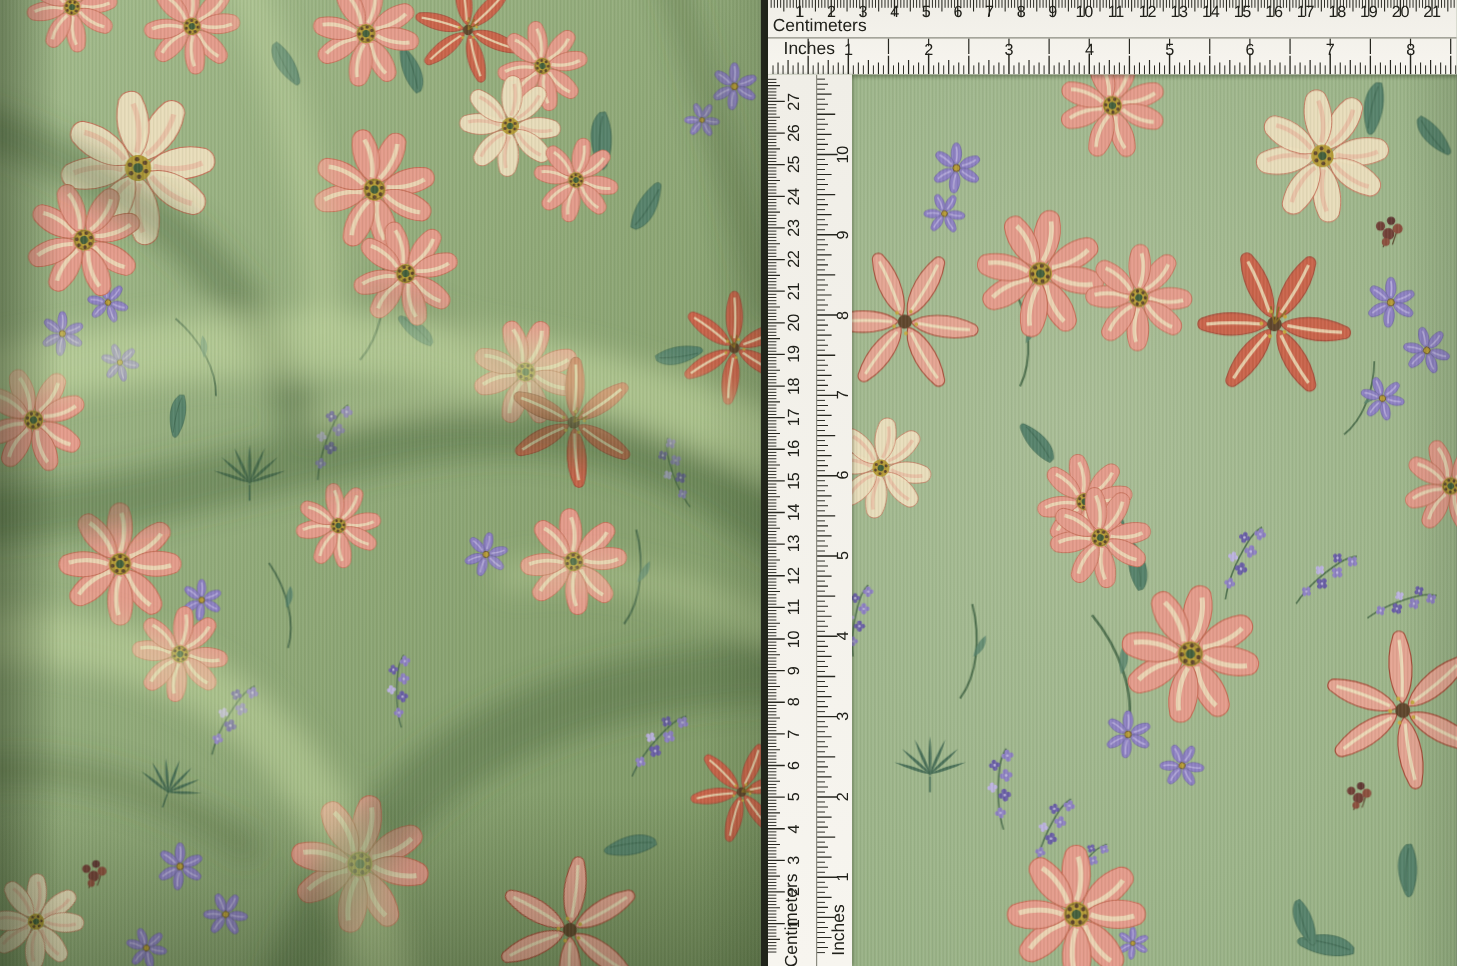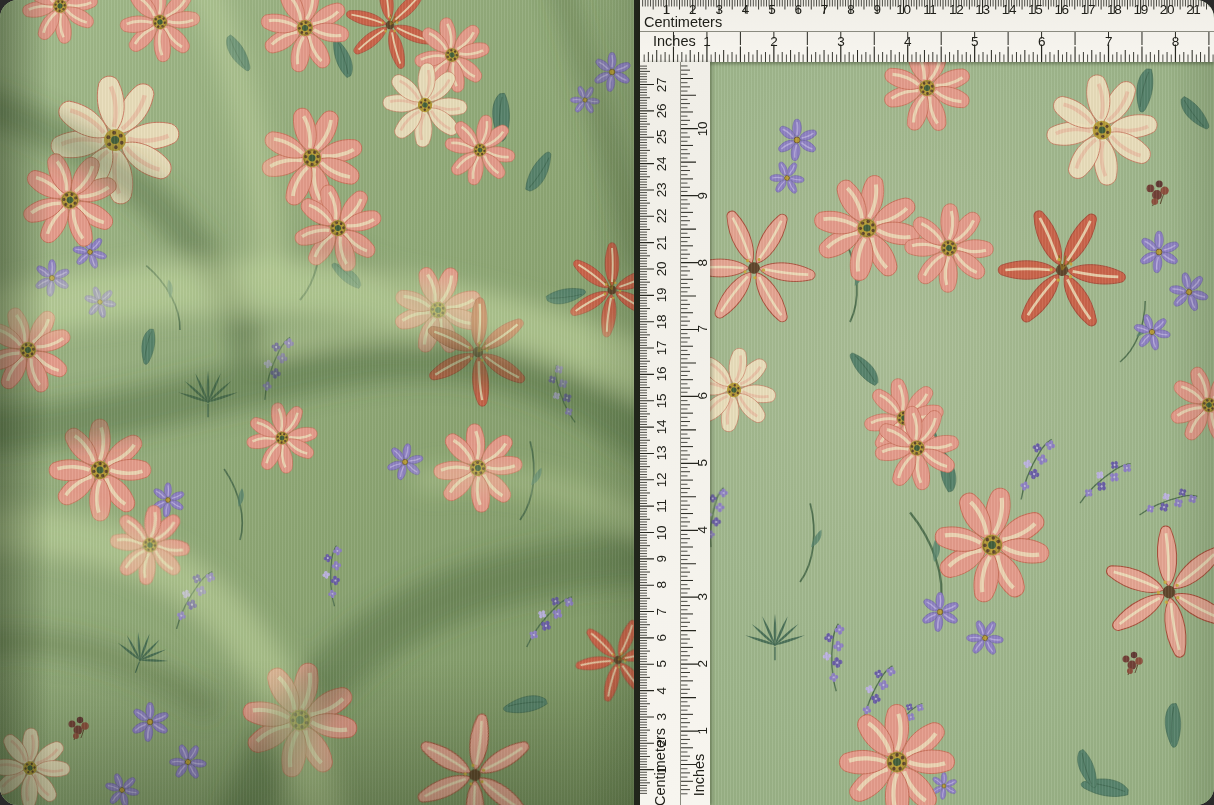--- a/index.html
+++ b/index.html
@@ -1,17 +1,17 @@
 <!DOCTYPE html>
 <html><head>
 <meta charset="utf-8">
 <style>
   html,body{margin:0;padding:0;background:#2a2a2a;}
   .screen{position:relative;width:1214px;height:805px;overflow:hidden;
-          background:#9cb489;font-family:"Liberation Sans",sans-serif;border-radius:18px;}
+          background:#9cb489;font-family:"Liberation Sans",sans-serif;}
   .photo{position:absolute;}
   #left-photo{left:0;top:0;width:634px;height:805px;}
   #right-photo{left:640px;top:62px;width:574px;height:743px;}
   .photo svg{display:block;}
   .separator{position:absolute;left:634px;top:0;width:6px;height:805px;background:#21251b;}
   .ruler{position:absolute;background:linear-gradient(#f0eee7,#f7f5ef);overflow:hidden;}
   #hruler{left:640px;top:0;width:574px;height:62px;box-shadow:0 2px 3px rgba(20,25,10,.35);}
   #vruler{left:640px;top:62px;width:70px;height:743px;box-shadow:2px 0 3px rgba(20,25,10,.30);}
   .ruler svg{position:absolute;left:0;top:0;}
   .rnum{position:absolute;font-size:13.5px;line-height:13px;color:#20201a;

